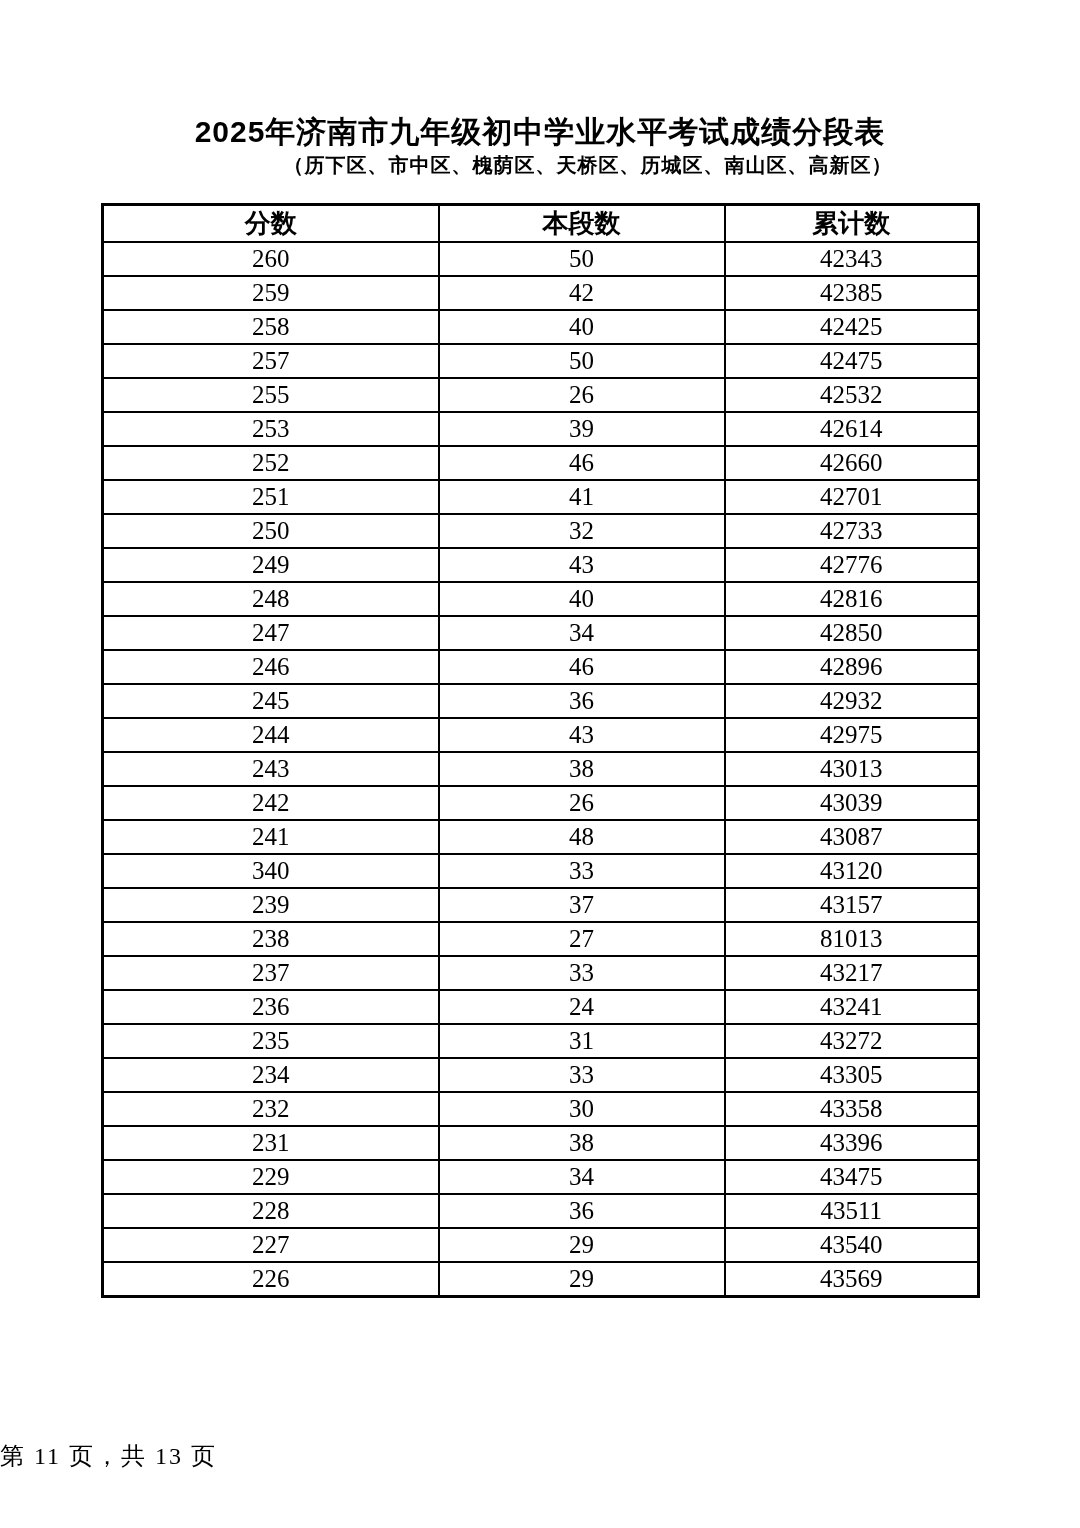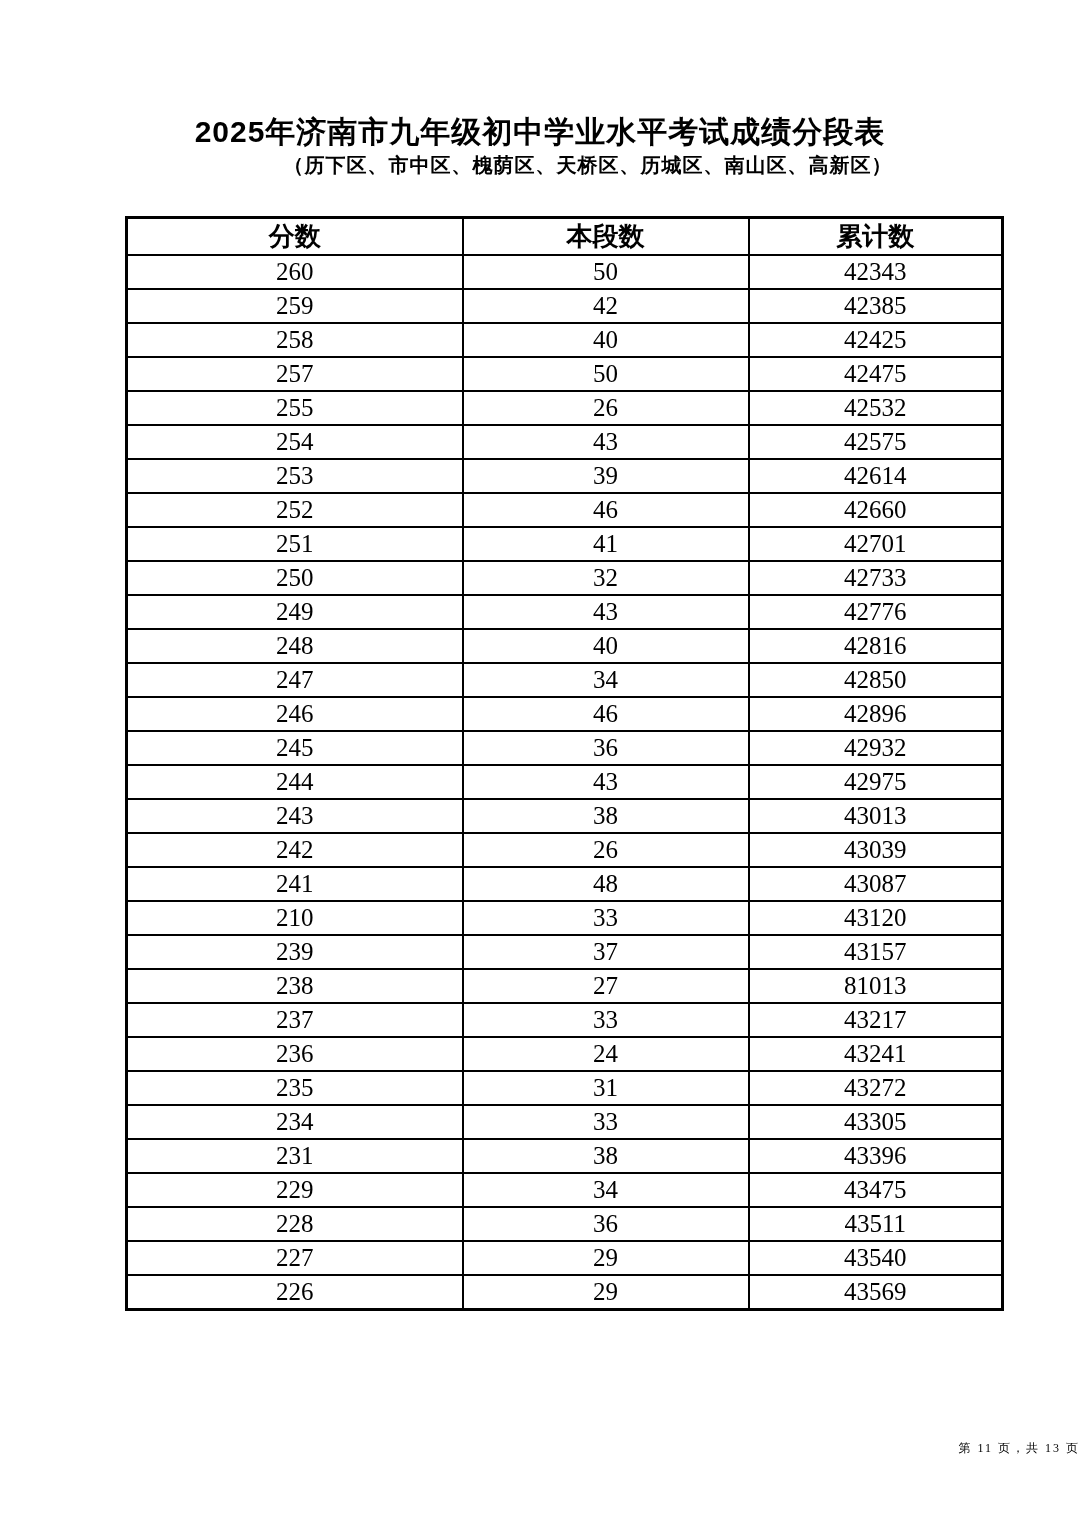--- a/index.html
+++ b/index.html
@@ -36,26 +36,25 @@
     width: 100%;
     text-align: center;
     font-size: 20px;
     font-weight: bold;
     letter-spacing: 1px;
     font-family: "Liberation Sans", sans-serif;
     margin-left: 48px;
   }
   table.score-table {
     position: absolute;
-    top: 216px;
+    top: 203px;
     left: 101px;
     width: 876px;
     border-collapse: collapse;
     table-layout: fixed;
-    margin-left: 24px;
   }
   table.score-table th,
   table.score-table td {
     border: 2px solid #000000;
     text-align: center;
     vertical-align: middle;
     overflow: hidden;
     white-space: nowrap;
   }
   table.score-table th {
@@ -74,22 +73,22 @@
   }
   table.score-table { border: 3px solid #000000; }
   col.c1 { width: 336px; }
   col.c2 { width: 286px; }
   col.c3 { width: 254px; }
   .page-footer {
     position: absolute;
     top: 1440px;
     left: 0;
     width: 100%;
-    text-align: right;
-    font-size: 12px;
+    text-align: left;
+    font-size: 24px;
     font-family: "Liberation Serif", serif;
     letter-spacing: 2px;
   }
 </style>
 </head>
 <body>
 
 <div class="page">
 
   <div class="doc-title">2025年济南市九年级初中学业水平考试成绩分段表</div>
@@ -130,25 +129,20 @@
           <td>257</td>
           <td>50</td>
           <td>42475</td>
         </tr>
         <tr>
           <td>255</td>
           <td>26</td>
           <td>42532</td>
         </tr>
         <tr>
-          <td>254</td>
-          <td>43</td>
-          <td>42575</td>
-        </tr>
-        <tr>
           <td>253</td>
           <td>39</td>
           <td>42614</td>
         </tr>
         <tr>
           <td>252</td>
           <td>46</td>
           <td>42660</td>
         </tr>
         <tr>
@@ -200,21 +194,21 @@
           <td>242</td>
           <td>26</td>
           <td>43039</td>
         </tr>
         <tr>
           <td>241</td>
           <td>48</td>
           <td>43087</td>
         </tr>
         <tr>
-          <td>210</td>
+          <td>340</td>
           <td>33</td>
           <td>43120</td>
         </tr>
         <tr>
           <td>239</td>
           <td>37</td>
           <td>43157</td>
         </tr>
         <tr>
           <td>238</td>
@@ -235,20 +229,25 @@
           <td>235</td>
           <td>31</td>
           <td>43272</td>
         </tr>
         <tr>
           <td>234</td>
           <td>33</td>
           <td>43305</td>
         </tr>
         <tr>
+          <td>232</td>
+          <td>30</td>
+          <td>43358</td>
+        </tr>
+        <tr>
           <td>231</td>
           <td>38</td>
           <td>43396</td>
         </tr>
         <tr>
           <td>229</td>
           <td>34</td>
           <td>43475</td>
         </tr>
         <tr>

